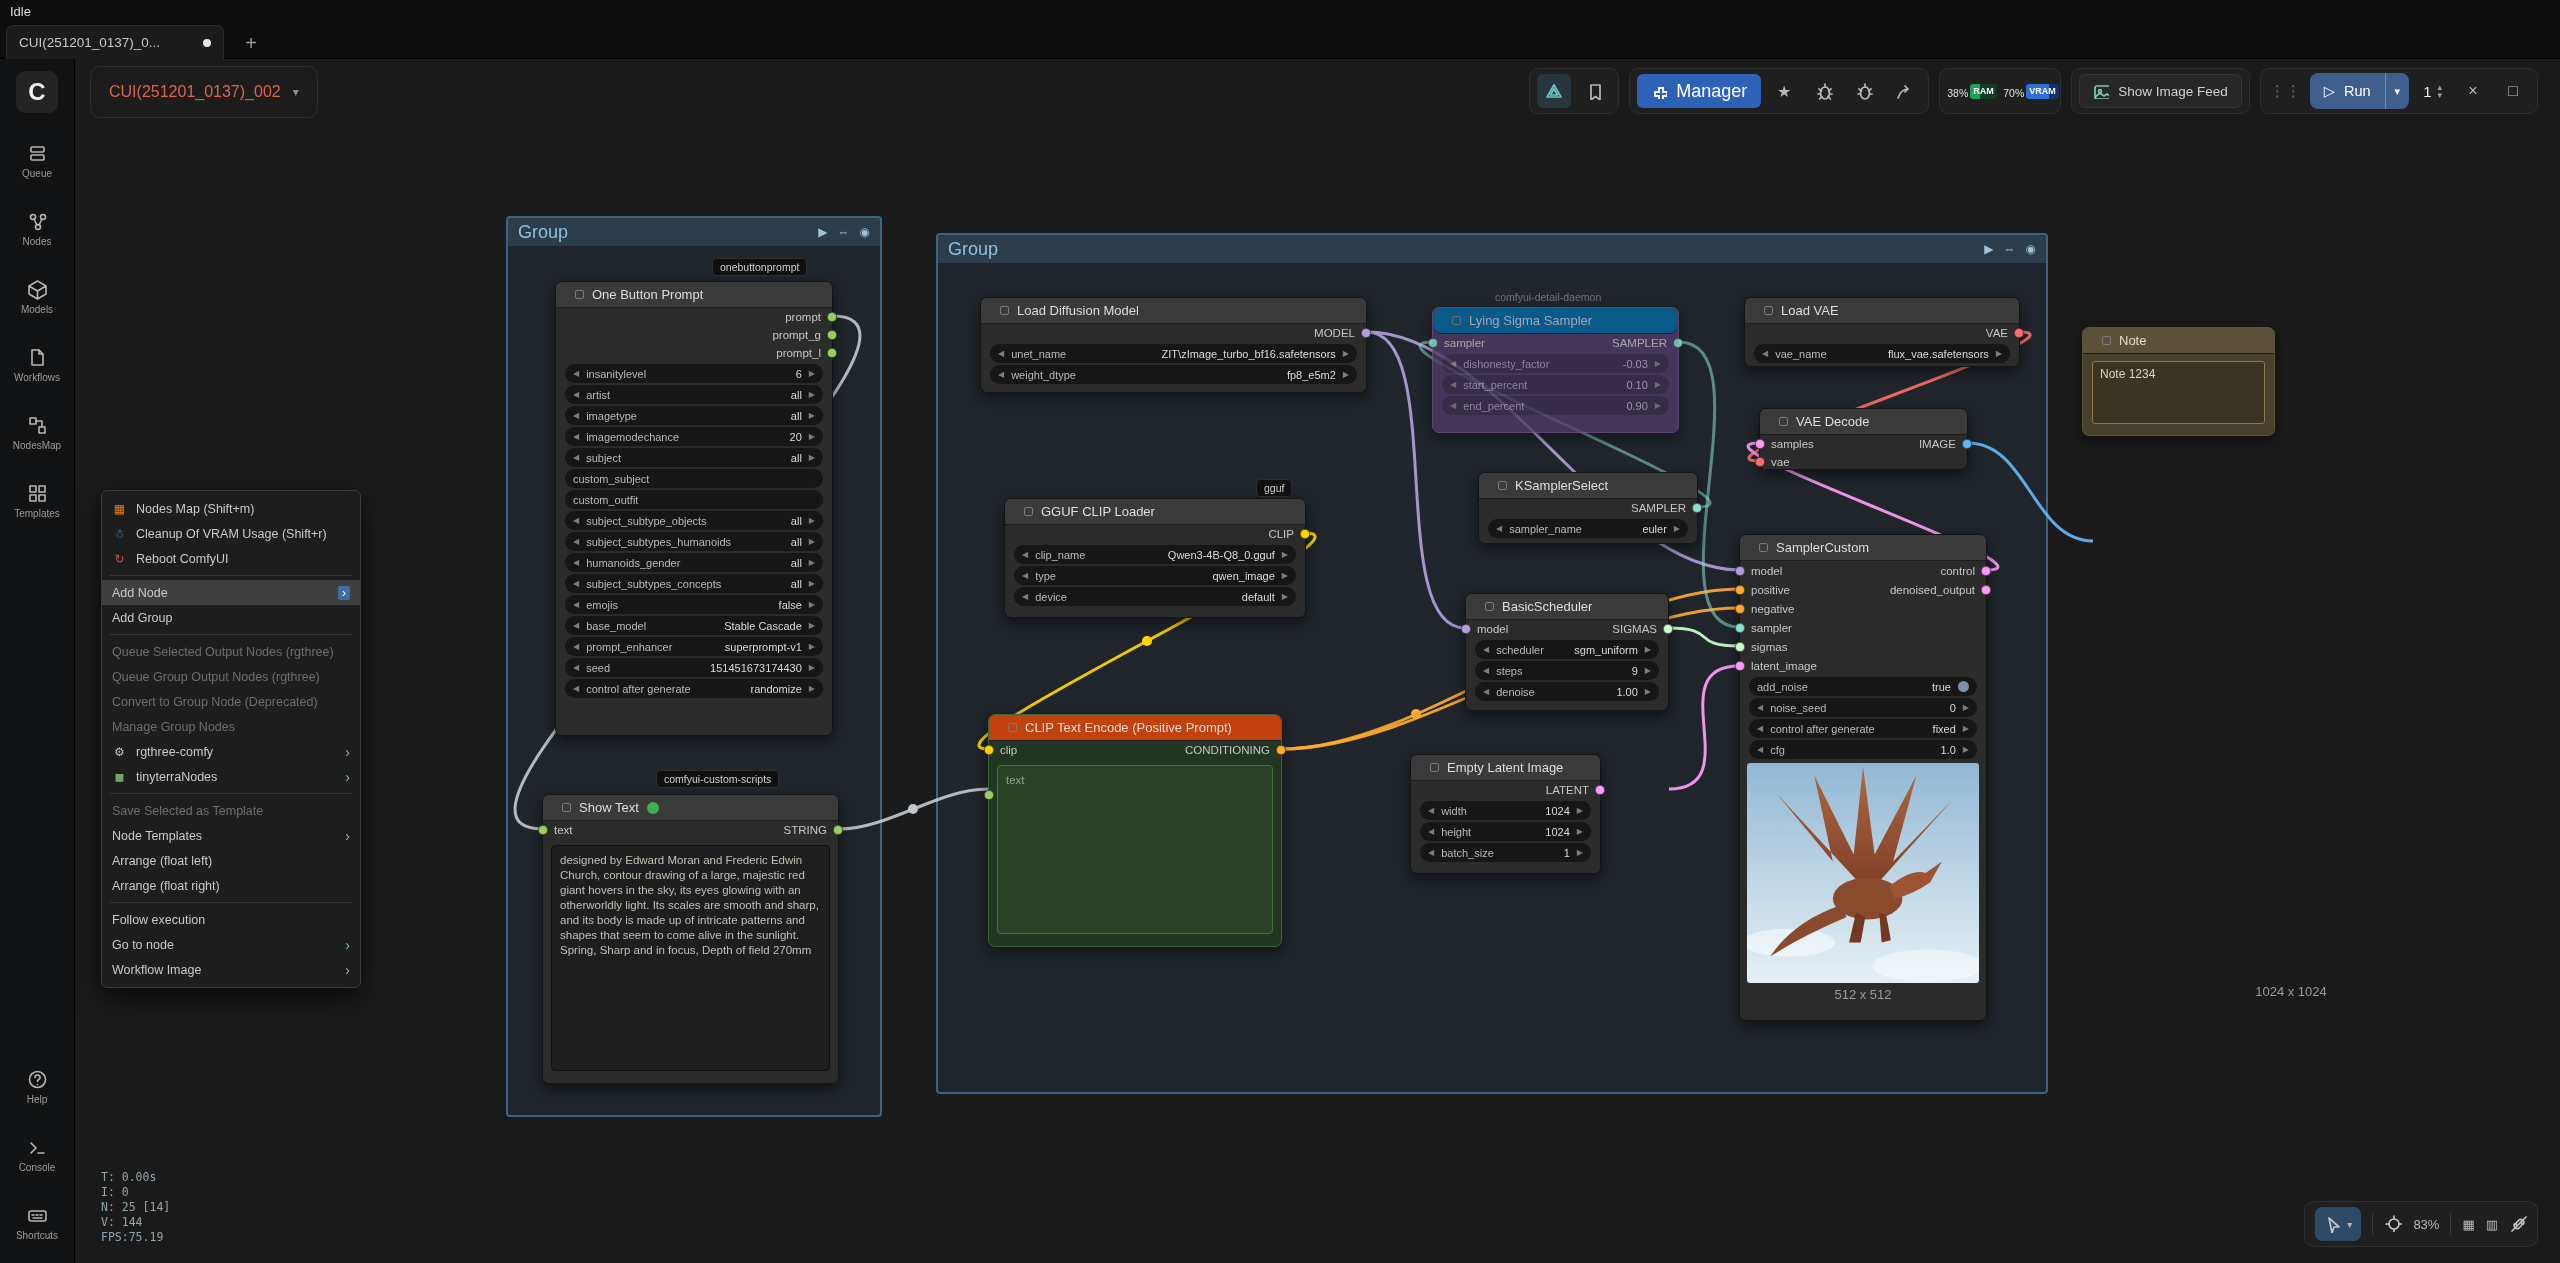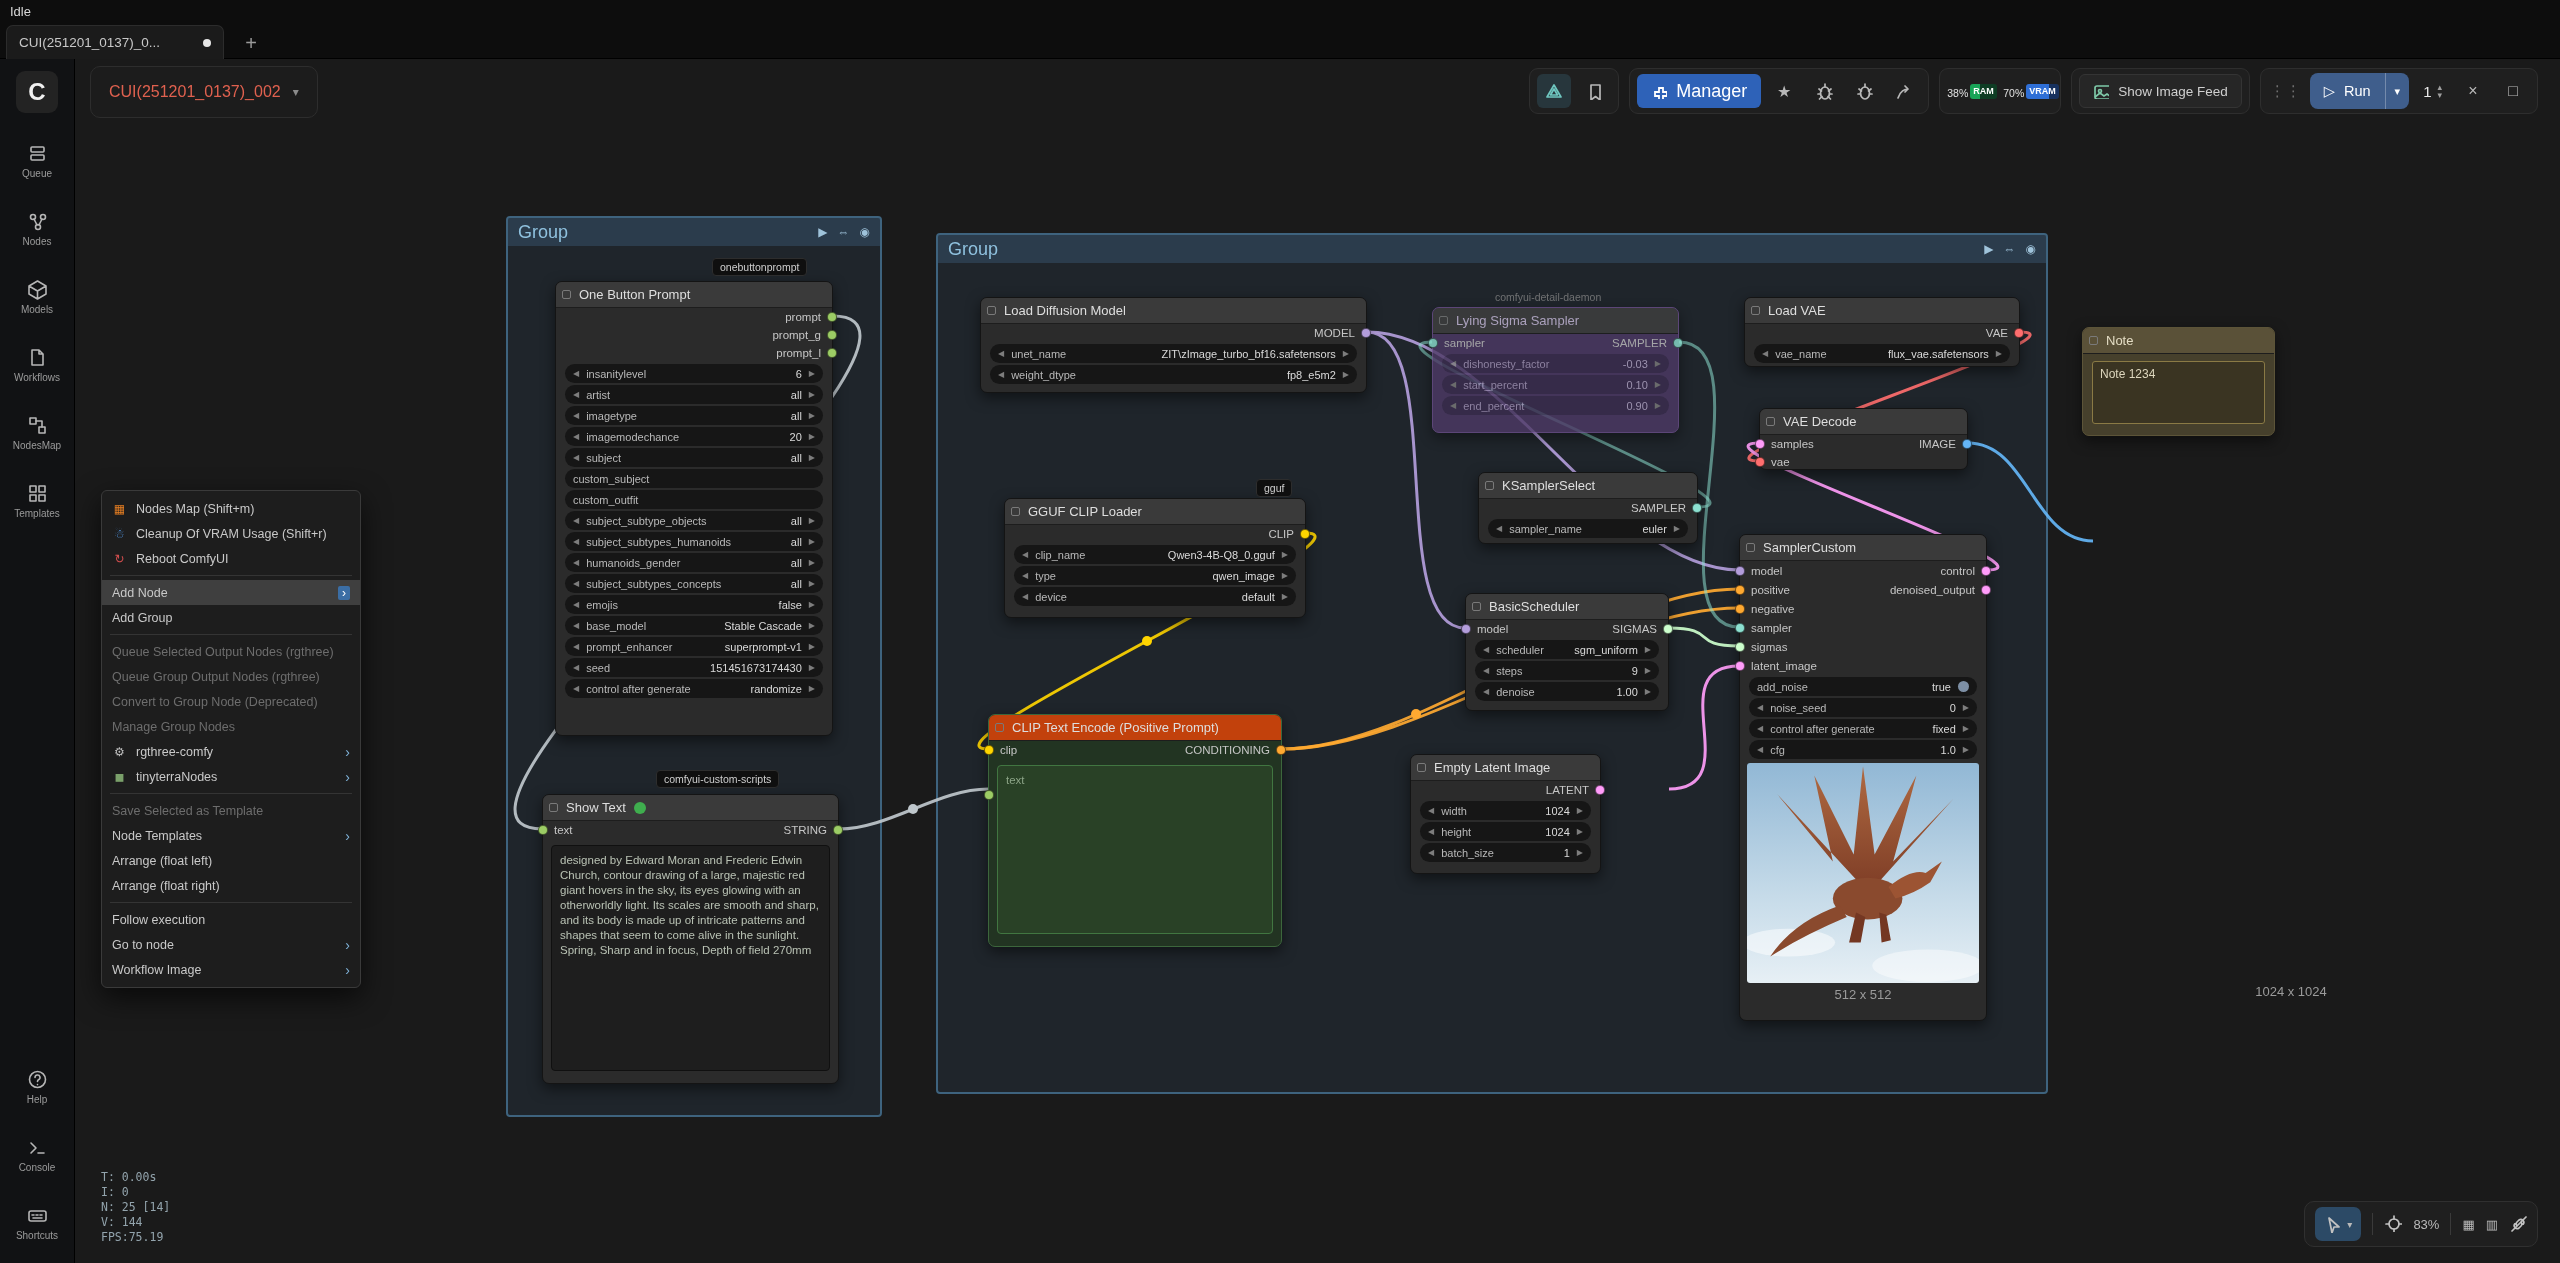--- a/index.html
+++ b/index.html
@@ -53,21 +53,21 @@
   .group-title { height:28px; background:rgba(52,80,104,0.55); display:flex; align-items:center; gap:10px; padding:0 10px; color:#8fc1de; font-size:18px; }
   .group-icons { margin-left:auto; display:flex; gap:10px; color:#9fc3da; font-size:12px; }
 
   
   svg.wires { position:absolute; inset:0; z-index:2; pointer-events:none; }
   svg.wires path { fill:none; stroke-width:3; opacity:.92; }
   svg.wires path.dim { opacity:.55; }
 
   
   .node { position:absolute; background:#2b2b2b; border:1px solid #141414; border-radius:7px; box-shadow:0 5px 14px rgba(0,0,0,.5); z-index:3; color:#cccccc; }
-  .node-header { height:26px; background:#3a3a3a; border-radius:6px 6px 0 0; border-bottom:1px solid #1d1d1d; display:flex; align-items:center; gap:8px; padding:0 6px; color:#dedede; font-size:13px; white-space:nowrap; overflow:hidden; }
+  .node-header { height:26px; background:#3a3a3a; border-radius:6px 6px 0 0; border-bottom:1px solid #1d1d1d; display:flex; align-items:center; gap:8px; padding:0 19px; color:#dedede; font-size:13px; white-space:nowrap; overflow:hidden; }
   .collapse-box { flex:0 0 auto; width:9px; height:9px; border:1.5px solid #7a7a7a; border-radius:2px; }
   .io-row { position:relative; height:18px; display:flex; align-items:center; padding:0 11px; font-size:11.5px; color:#c6c6c6; }
   .io-row.tall { height:19px; }
   .in-label { margin-right:auto; }
   .out-label { margin-left:auto; }
   .slot-dot { position:absolute; top:50%; transform:translateY(-50%); width:10px; height:10px; border-radius:50%; border:1px solid rgba(0,0,0,.55); }
   .slot-dot.in { left:-5px; } .slot-dot.out { right:-5px; }
   .c-string{background:#9CCC65} .c-model{background:#B39DDB} .c-clip{background:#FFD500}
   .c-vae{background:#FF6E6E} .c-cond{background:#FFA931} .c-latent{background:#FF9CF9}
   .c-image{background:#64B5F6} .c-sigmas{background:#CDFFCD} .c-sampler{background:#8CE0D0}
@@ -82,21 +82,21 @@
   .badge { position:absolute; z-index:4; background:#0f0f0f; border:1px solid #2d2d2d; color:#cfcfcf; font-size:10.5px; padding:2px 7px; border-radius:4px; white-space:nowrap; }
   .ghost-label { position:absolute; z-index:4; color:#8a8a8a; font-size:10.5px; opacity:.75; white-space:nowrap; }
 
   
   .node.green { background:#223422; border-color:#3c663c; }
   .node.green .node-header { background:#c2410c;text-align:right; }
   .node.green .node-textarea { background:#2b4427; border-color:#478247; color:#9fb89a; }
 
   
   .node.purple { background:#4e3a66; border-color:#6c4f8c; opacity:.8; }
-  .node.purple .node-header { background:#404040; color:#cdbfe0; }
+  .node.purple .node-header { background:#0369a1; color:#cdbfe0;border-radius:9px; }
   .node.purple .widget { background:#3c2d51; color:#a898bd; }
   .node.purple .widget .wvalue { color:#bcaed0; }
 
   
   .node.note { background:#46402c; border-color:#5c5438; }
   .node.note .node-header { background:#5a5138; color:#e4ddc4; }
   .note-body { margin:7px 9px; height:63px; background:#3a3422; border:1px solid #8a7a45; border-radius:3px; padding:5px 7px; font-size:12px; color:#ddd6bd; }
 
   .help-badge { margin-left:auto; color:#f0c049; font-size:13px; font-weight:bold; }
   .snake-pip { width:12px; height:12px; border-radius:50%; background:#3fae4e; flex:0 0 auto; }

